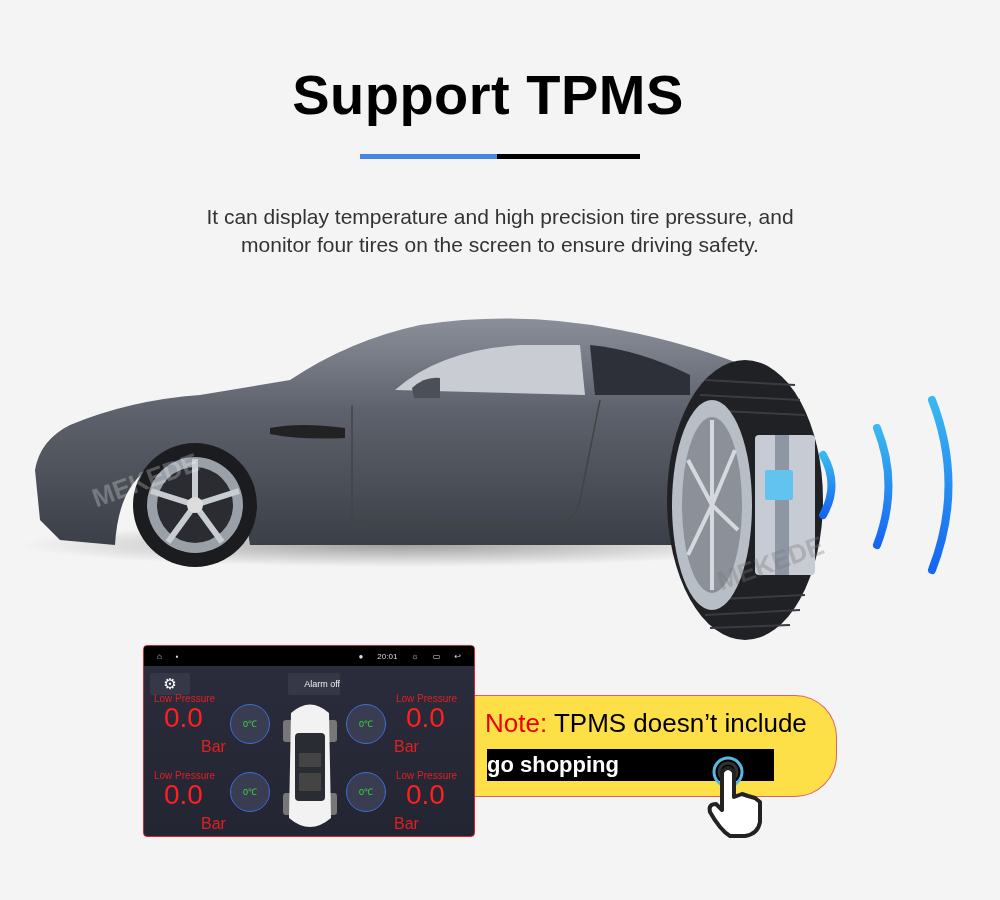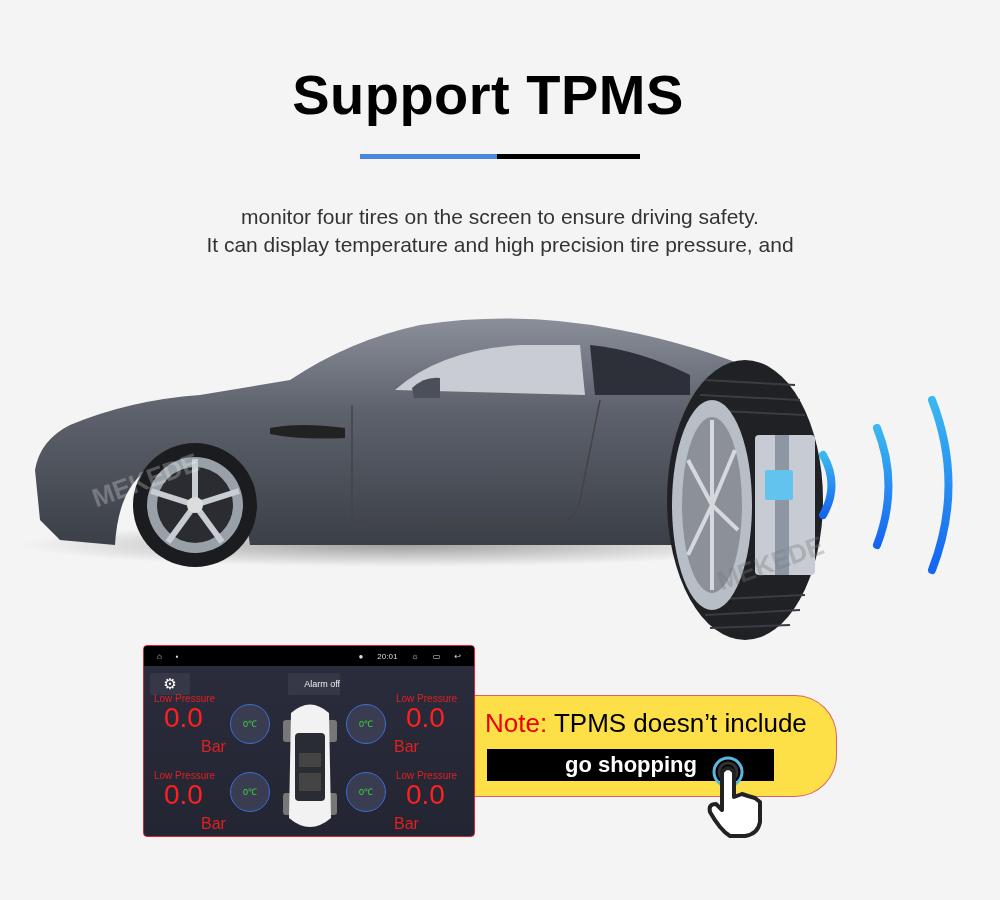--- a/index.html
+++ b/index.html
@@ -17,35 +17,35 @@
   .gear{position:absolute;left:6px;top:27px;width:40px;height:22px;background:#363848;border-radius:2px;color:#fff;text-align:center;font-size:15px;line-height:22px}
   .alarm{position:absolute;left:144px;top:27px;width:52px;height:22px;background:#363848;border-radius:2px;color:#eee;text-align:right;font-size:9px;line-height:22px}
   .lp{position:absolute;color:#e02020;font-size:10px}
   .val{position:absolute;color:#ff2020;font-size:28px}
   .bar-u{position:absolute;color:#e02020;font-size:16px}
   .temp{position:absolute;width:40px;height:40px;border-radius:50%;border:1.5px solid #3b6fd6;background:#3a3d52;color:#38d838;font-size:9px;text-align:center;line-height:38px}
   .carmini{position:absolute;left:135px;top:52px;width:62px;height:135px}
   .note{position:absolute;left:475px;top:695px;width:362px;height:102px;border:1px solid #e06060;border-left:none;border-radius:0 42px 42px 0;background:#fde047}
   .note-text{position:absolute;left:10px;top:12px;font-size:26px;color:#000;white-space:nowrap}
   .note-text .red{color:#e00}
-  .shop{position:absolute;left:12px;top:53px;width:287px;height:32px;background:#000;color:#fff;font-weight:bold;font-size:22px;line-height:32px;padding-left:78px}
+  .shop{position:absolute;left:12px;top:53px;width:287px;height:32px;background:#000;color:#fff;font-weight:bold;font-size:22px;line-height:32px;}
   .hand{position:absolute;left:700px;top:752px;width:70px;height:90px}
   .wm{position:absolute;color:rgba(255,255,255,0.25);font-weight:bold;font-size:26px;transform:rotate(-20deg)}
 </style>
 </head>
 <body>
 
 <div class="title">Support TPMS</div>
 <div class="bar">
     <div class="b1"></div>
     <div class="b2"></div>
   </div>
 <div class="desc">
+  <div>It can display temperature and high precision tire pressure, and</div>
   <div>monitor four tires on the screen to ensure driving safety.</div>
-  <div>It can display temperature and high precision tire pressure, and</div>
 </div>
 
 <svg class="scene" viewBox="0 300 1000 340" width="1000" height="340">
   <defs>
     <linearGradient id="body" x1="0" y1="0" x2="0" y2="1">
       <stop offset="0" stop-color="#8a8f99"></stop>
       <stop offset="0.4" stop-color="#5d626c"></stop>
       <stop offset="1" stop-color="#3b3f47"></stop>
     </linearGradient>
     <linearGradient id="wave" x1="0" y1="0" x2="0" y2="1">

